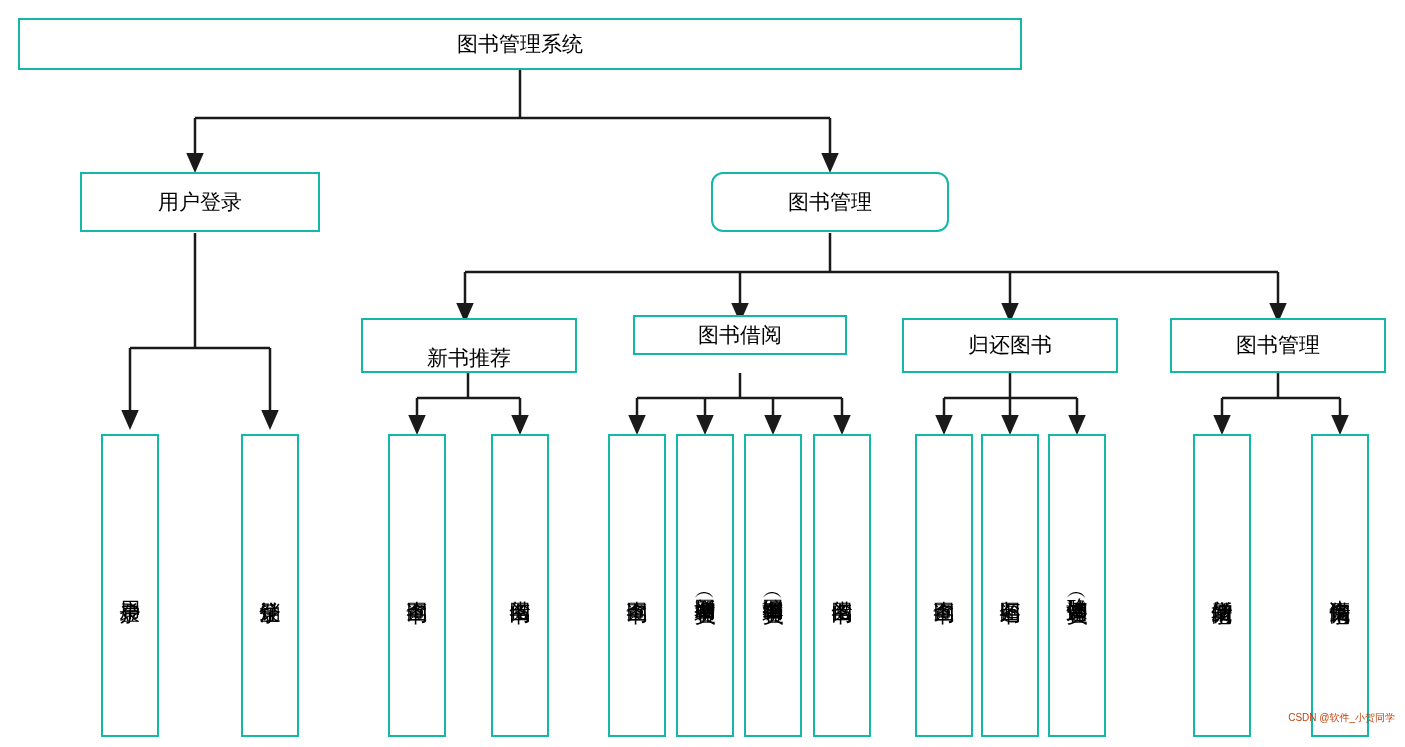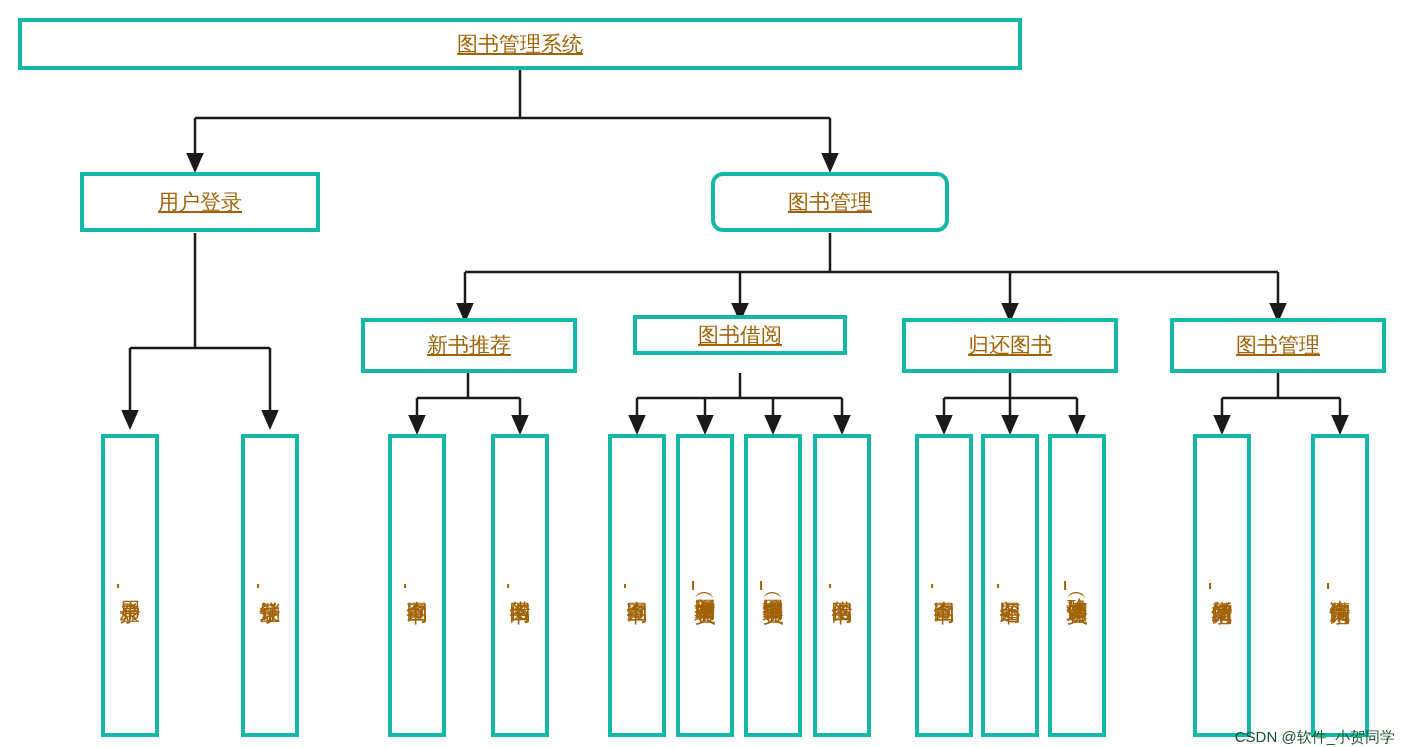--- a/index.html
+++ b/index.html
@@ -22,45 +22,44 @@
     position: absolute;
     left: 0;
     top: 0;
     width: 1405px;
     height: 747px;
     pointer-events: none;
   }
   .node {
     position: absolute;
     box-sizing: border-box;
-    border: 4px solid #14b8a6;
+    border: 2px solid #14b8a6;
     background: #ffffff;
     display: flex;
     align-items: center;
     justify-content: center;
     text-align: center;
     font-size: 21px;
     line-height: 1.25;
-    color: #a16207;
-    text-decoration: underline;
+    color: #000000;
   }
   .node.leaf {
     writing-mode: vertical-rl;
     text-orientation: upright;
     font-size: 21px;
     letter-spacing: 1px;
     padding: 8px 0;
     line-height: 1.15;
   }
   .watermark {
     position: absolute;
     right: 10px;
-    bottom: 0;
-    font-size: 15px;
-    color: #14532d;
+    bottom: 22px;
+    font-size: 10px;
+    color: #c2410c;
     white-space: nowrap;
   }
 </style>
 </head>
 <body>
 
 <div id="canvas">
 
   <svg class="lines" viewBox="0 0 1405 747">
     <defs>
@@ -116,21 +115,21 @@
     <span>图书管理系统</span>
   </div>
 
   <div class="node" style="left:80px; top:172px; width:240px; height:60px;">
     <span>用户登录</span>
   </div>
   <div class="node" style="left:711px; top:172px; width:238px; height:60px;border-radius:12px;">
     <span>图书管理</span>
   </div>
 
-  <div class="node" style="left:361px; top:318px; width:216px; height:55px;">
+  <div class="node" style="left:361px; top:318px; width:216px; height:55px;align-items:flex-end;">
     <span>新书推荐</span>
   </div>
   <div class="node" style="left:633px; top:307px; width:214px; height:40px;margin-top:8px;">
     <span>图书借阅</span>
   </div>
   <div class="node" style="left:902px; top:318px; width:216px; height:55px;">
     <span>归还图书</span>
   </div>
   <div class="node" style="left:1170px; top:318px; width:216px; height:55px;">
     <span>图书管理</span>

